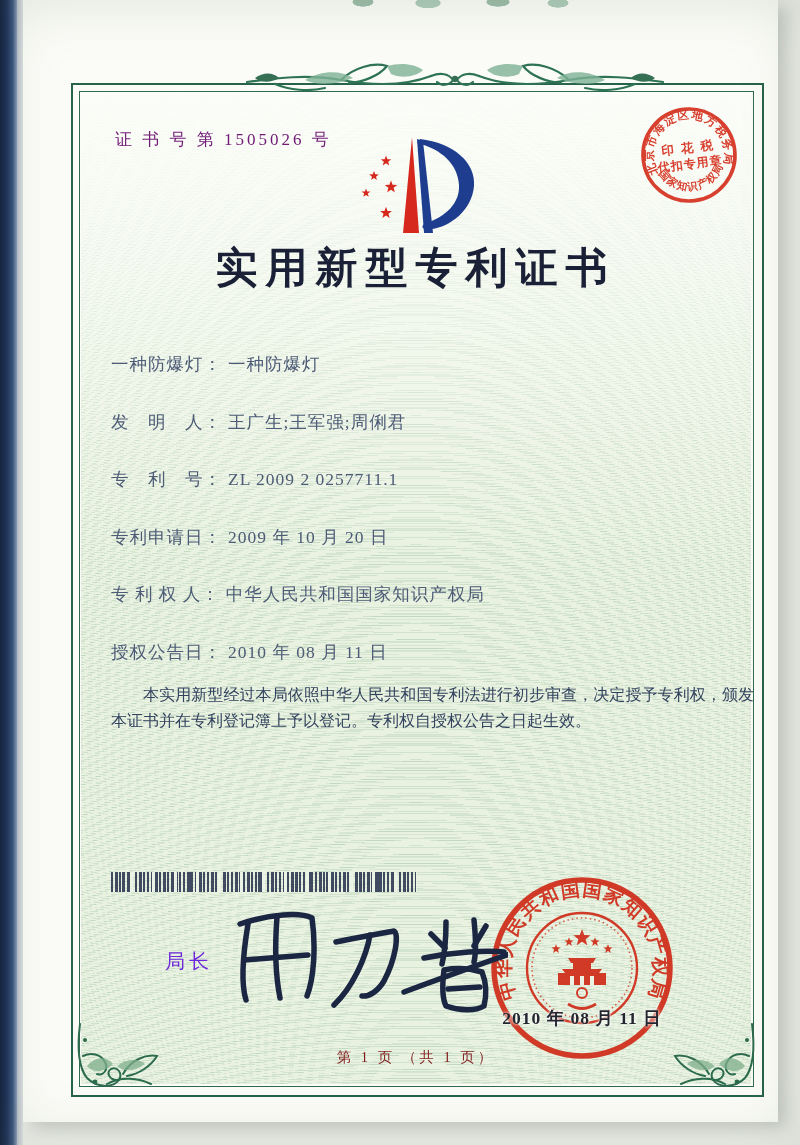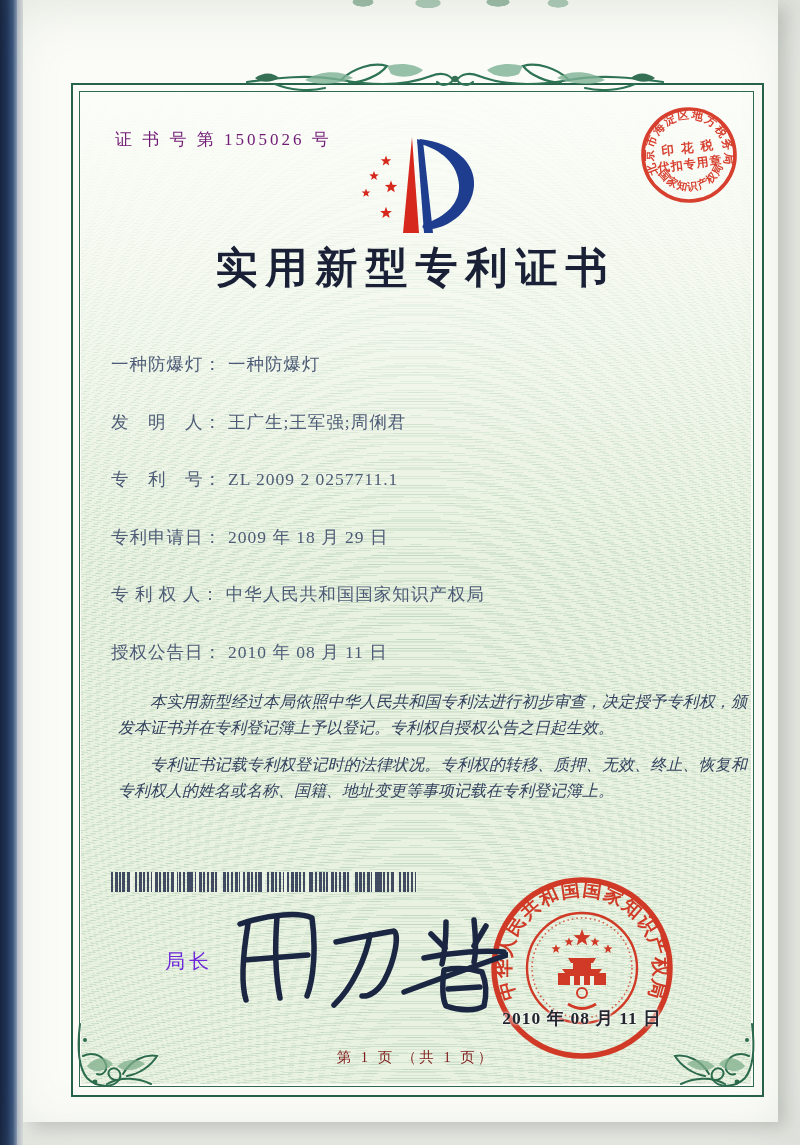--- a/index.html
+++ b/index.html
@@ -34,21 +34,21 @@
   .light-wash{position:absolute;left:58px;top:93px;width:670px;height:991px;
     background:linear-gradient(180deg,rgba(253,254,250,.95) 0%,rgba(253,254,250,.75) 12%,rgba(253,254,250,.35) 30%,rgba(253,254,250,0) 48%);}
   
   .cert-no{position:absolute;left:92px;top:128px;font-size:17px;letter-spacing:3px;color:#701a75;}
   .title{position:absolute;left:48px;top:240px;width:689px;text-align:center;
     font-size:42px;font-weight:700;letter-spacing:8px;color:#1a2036;}
   .field{position:absolute;left:88px;font-size:17.5px;color:#4d5b76;letter-spacing:1px;white-space:nowrap;}
   .f-label{margin-right:6px;}
   .paras{position:absolute;left:84px;top:678px;width:651px;font-size:16px;line-height:26px;
     color:#33425e;text-align:justify;}
-  .paras p{margin:11px;text-indent:2em;font-style:italic;}
+  .paras p{margin:4px;text-indent:2em;}
   .barcode{position:absolute;left:88px;top:872px;width:306px;height:20px;opacity:.88;
     background-image:
       repeating-linear-gradient(90deg,transparent 0 19px,#edf4e8 19px 22px),
       repeating-linear-gradient(90deg,#2a3450 0 2px,transparent 2px 4px),
       repeating-linear-gradient(90deg,#2a3450 0 1px,transparent 1px 6px),
       repeating-linear-gradient(90deg,transparent 0 11px,#2a3450 11px 13px,transparent 13px 17px);}
   .signer-title{position:absolute;left:142px;top:948px;font-size:20px;letter-spacing:4px;color:#6d28d9;}
   .signature{position:absolute;left:205px;top:898px;z-index:4;}
   .seal-wrap{position:absolute;left:464px;top:873px;z-index:3;}
   .seal-date{position:absolute;left:452px;top:1006px;width:214px;text-align:center;z-index:6;
@@ -177,32 +177,31 @@
     <div class="field" style="top:352px">
       <span class="f-label">一种防爆灯：</span><span class="f-value">一种防爆灯</span>
     </div>
     <div class="field" style="top:410px">
       <span class="f-label">发　明　人：</span><span class="f-value">王广生;王军强;周俐君</span>
     </div>
     <div class="field" style="top:467px">
       <span class="f-label">专　利　号：</span><span class="f-value">ZL 2009 2 0257711.1</span>
     </div>
     <div class="field" style="top:525px">
-      <span class="f-label">专利申请日：</span><span class="f-value">2009 年 18 月 29 日</span>
+      <span class="f-label">专利申请日：</span><span class="f-value">2009 年 10 月 20 日</span>
     </div>
     <div class="field" style="top:582px">
       <span class="f-label">专 利 权 人：</span><span class="f-value">中华人民共和国国家知识产权局</span>
     </div>
     <div class="field" style="top:640px">
       <span class="f-label">授权公告日：</span><span class="f-value">2010 年 08 月 11 日</span>
     </div>
 
     <div class="paras">
       <p>本实用新型经过本局依照中华人民共和国专利法进行初步审查，决定授予专利权，颁发本证书并在专利登记簿上予以登记。专利权自授权公告之日起生效。</p>
-      <p>专利证书记载专利权登记时的法律状况。专利权的转移、质押、无效、终止、恢复和专利权人的姓名或名称、国籍、地址变更等事项记载在专利登记簿上。</p>
     </div>
 
     <div class="barcode"></div>
 
     <div class="signer-title">局长</div>
     <svg class="signature" width="280" height="122" viewBox="0 0 280 122" aria-label="田力普">
       <g stroke="#1b2742" stroke-width="5.5" fill="none" stroke-linecap="round" stroke-linejoin="round">
         <path d="M20,26 C15,56 13,86 18,102"></path>
         <path d="M12,26 C42,16 72,14 84,20 C88,48 86,80 79,98"></path>
         <path d="M16,62 L80,57"></path>

